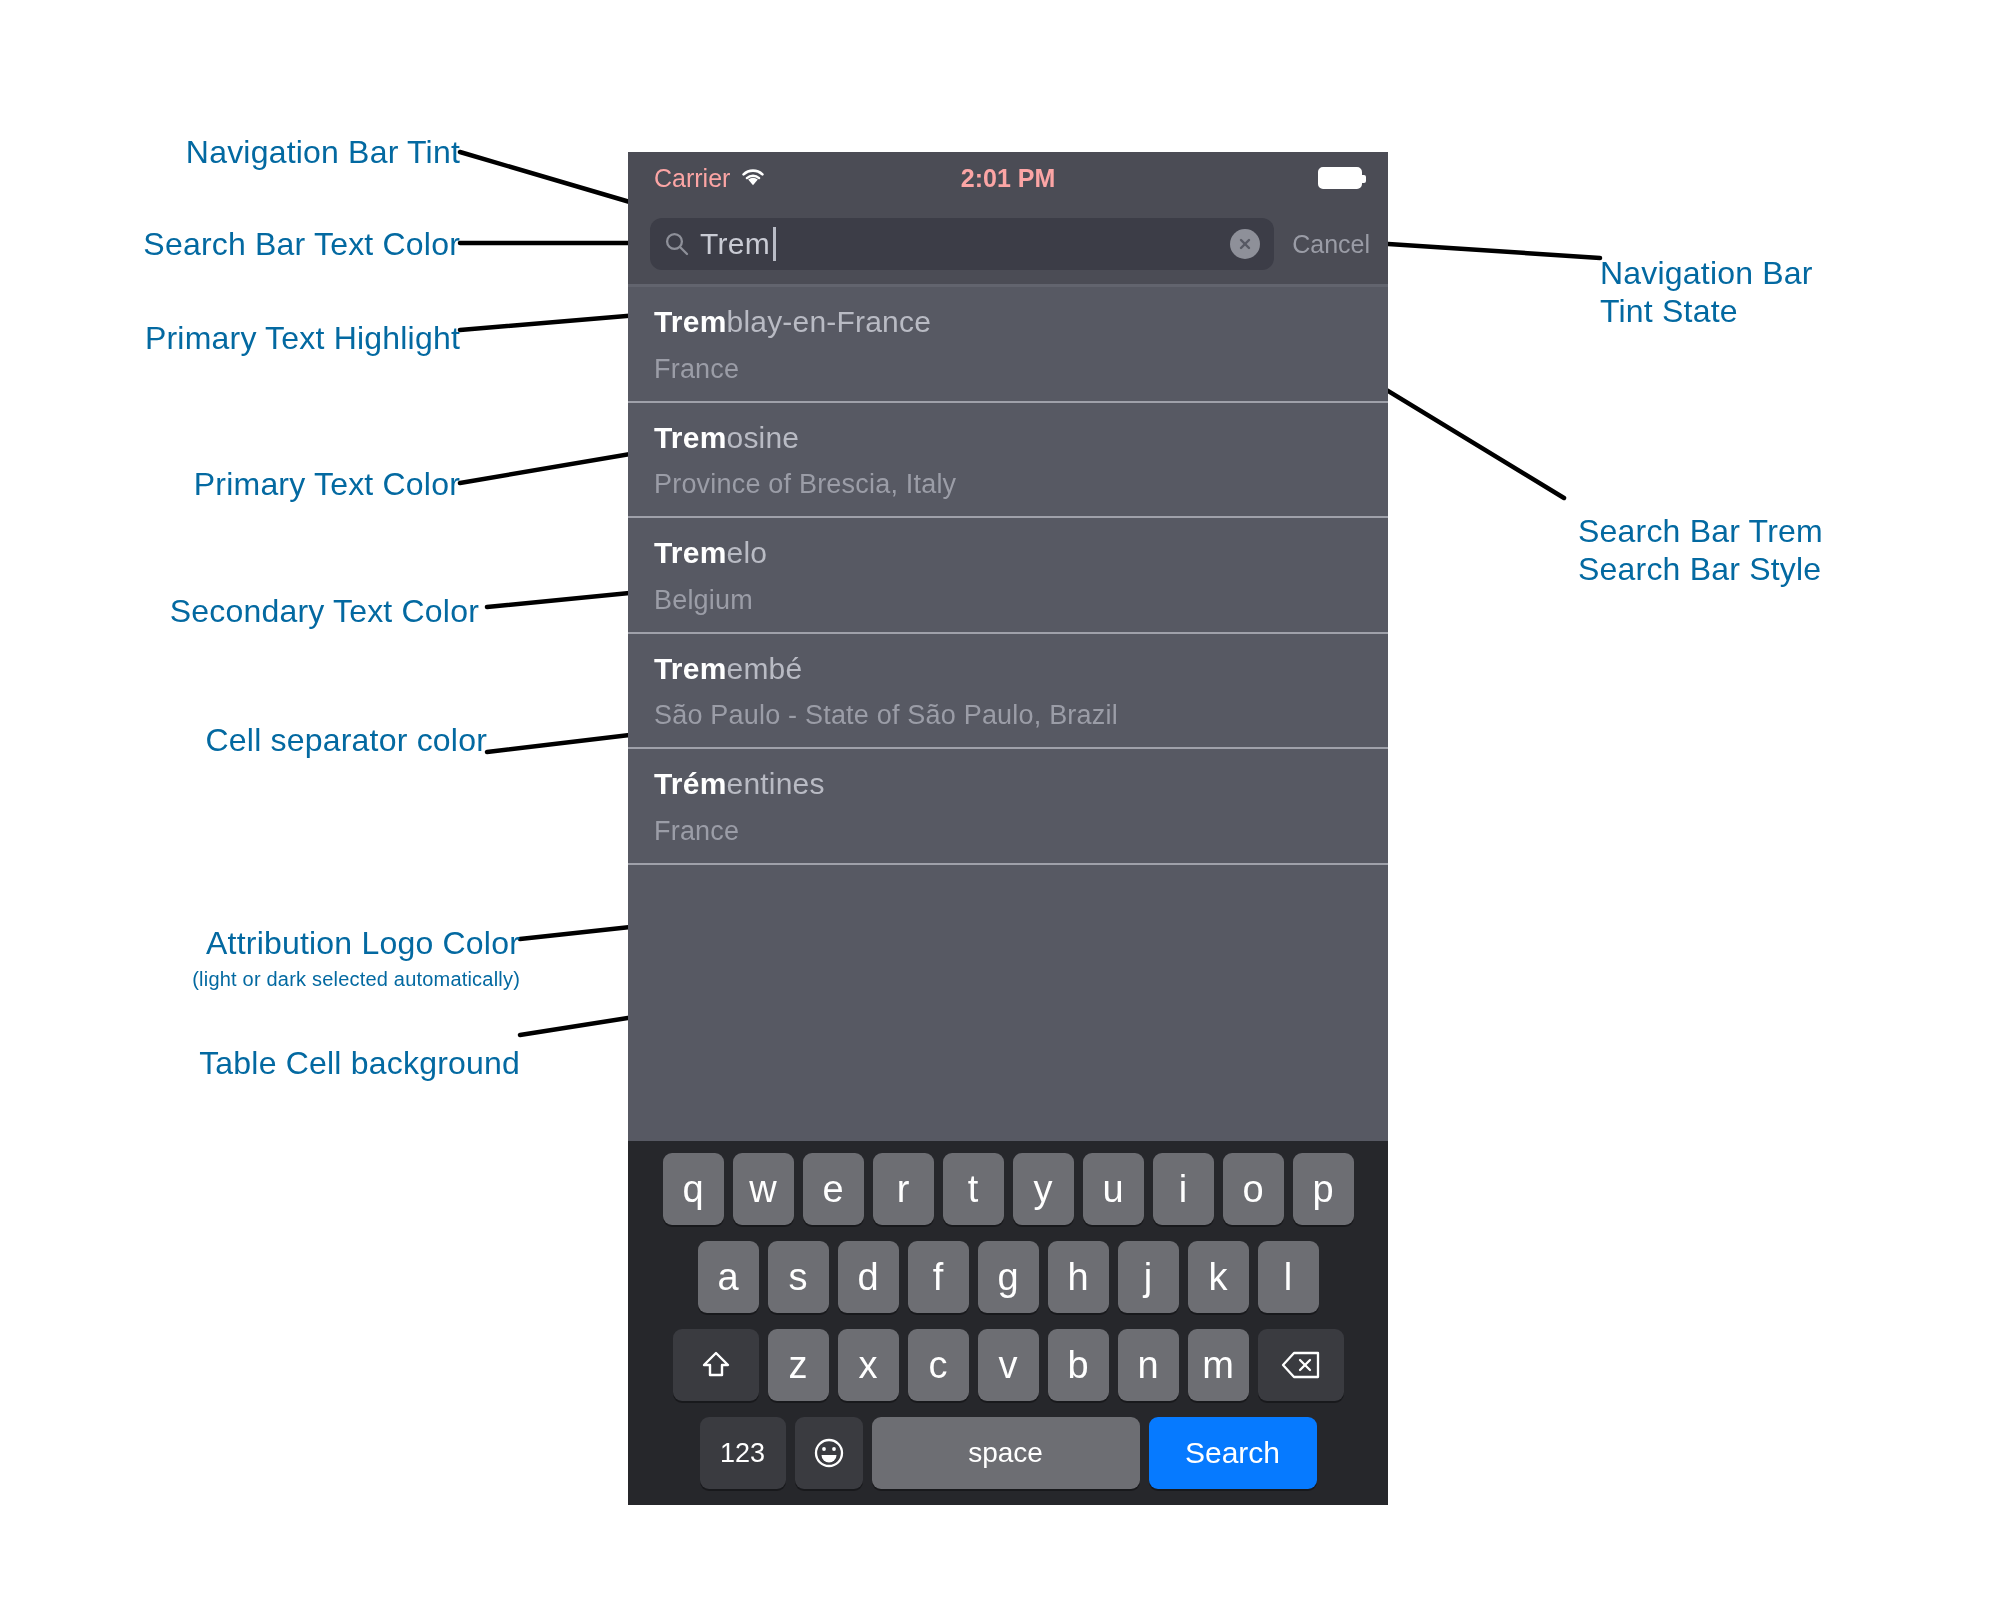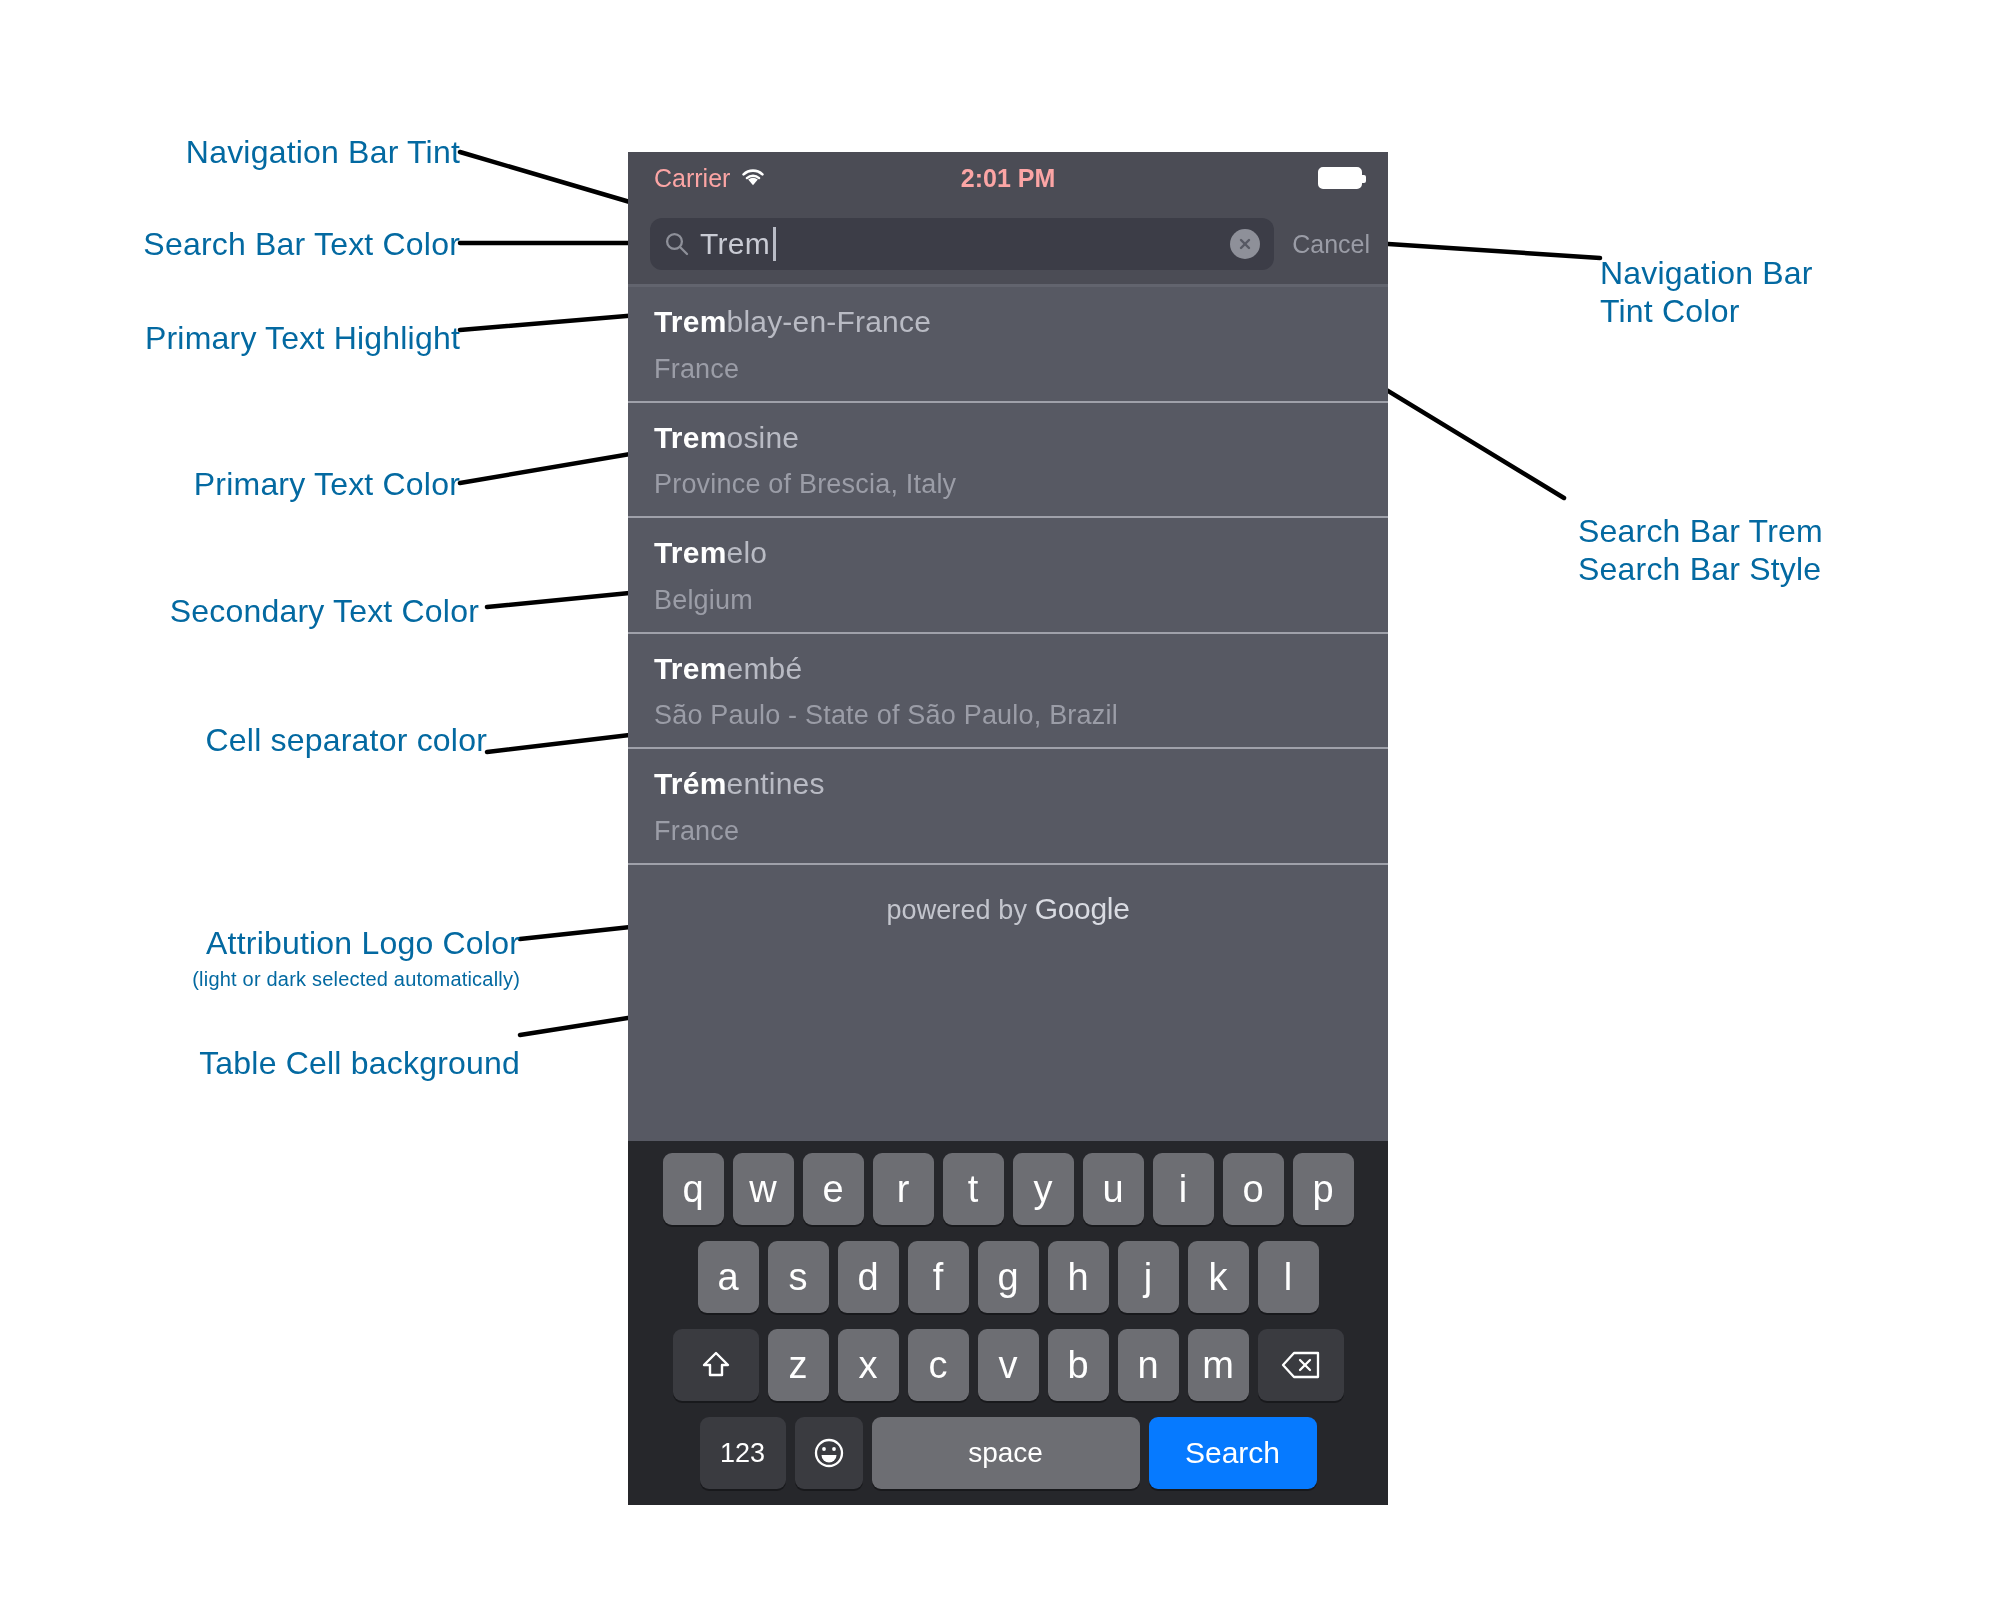--- a/index.html
+++ b/index.html
@@ -286,21 +286,21 @@
 
 <div class="anno l" style="left:105px; top:722px; width:382px;">Cell separator color</div>
 
 <div class="anno l" style="left:118px; top:925px; width:402px;">Attribution Logo Color</div>
 
 <div class="anno sub l" style="left:118px; top:968px; width:402px;">(light or dark selected automatically)</div>
 
 <div class="anno l" style="left:120px; top:1045px; width:400px;">Table Cell background</div>
 
 <div class="anno r" style="left:1600px; top:255px;"><span>Navigation Bar</span>
-<span>Tint Color</span></div>
+<span>Tint State</span></div>
 
 <div class="anno r" style="left:1578px; top:513px;"><span>Search Bar Trem</span>
 <span>Search Bar Style</span></div>
 
 <div id="phone">
 
   <div id="statusbar">
     <div class="left">
       <span>Carrier</span>
       <span>
@@ -358,21 +358,20 @@
     <div class="cell">
       <div class="primary"><span class="hl">Trem</span><span>embé</span></div>
       <div class="secondary">São Paulo - State of São Paulo, Brazil</div>
     </div>
 
     <div class="cell">
       <div class="primary"><span class="hl">Trém</span><span>entines</span></div>
       <div class="secondary">France</div>
     </div>
 
-    <div id="attribution"><span>powered by </span><span class="g">Google</span></div>
   </div>
 
   <div id="keyboard">
 
     <div class="krow">
       <div class="key">q</div>
       <div class="key">w</div>
       <div class="key">e</div>
       <div class="key">r</div>
       <div class="key">t</div>

